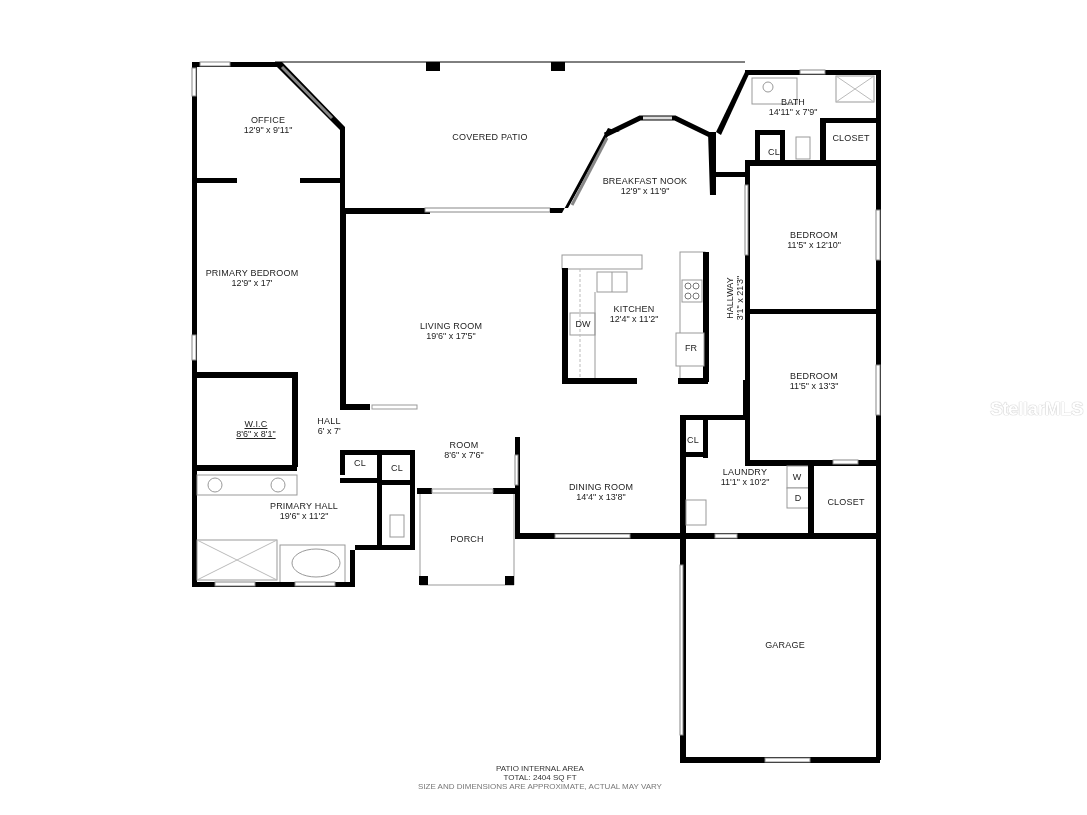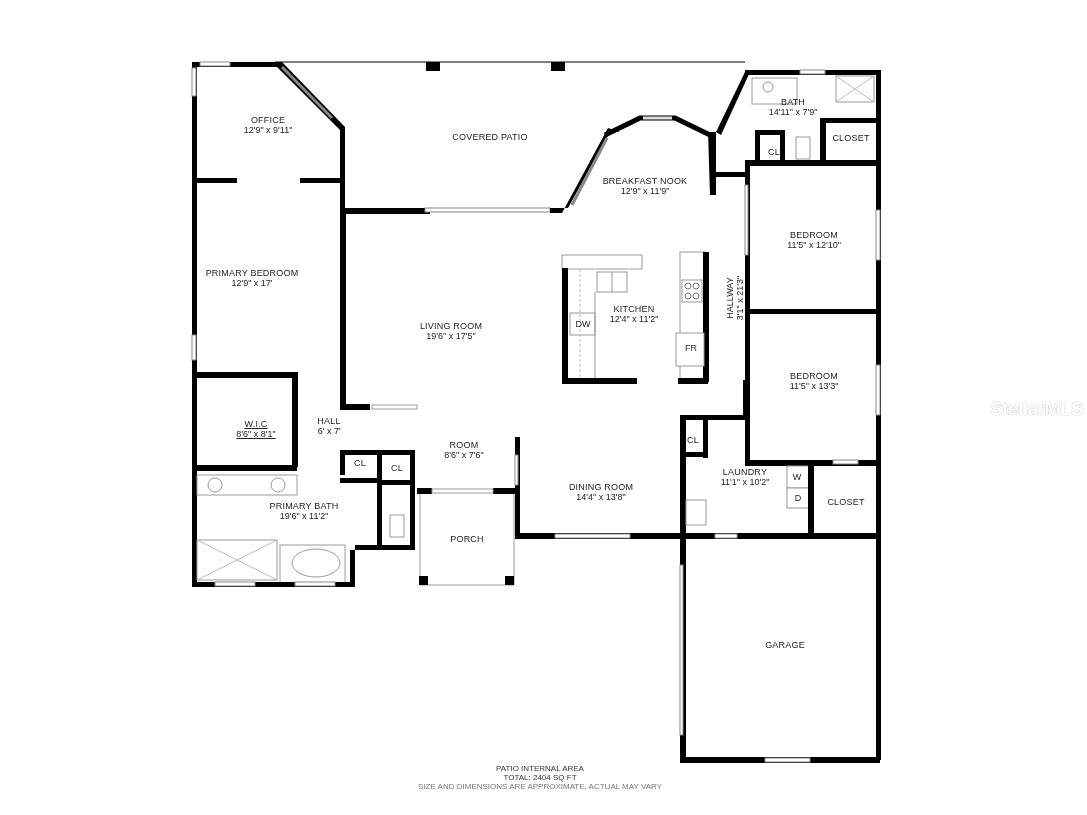--- a/index.html
+++ b/index.html
@@ -204,21 +204,21 @@
   <span class="n">HALL</span>
   <span class="d">6' x 7'</span>
 </div>
 <div class="lbl" style="left:360px;top:458px;">
   <span class="n">CL</span>
 </div>
 <div class="lbl" style="left:397px;top:463px;">
   <span class="n">CL</span>
 </div>
 <div class="lbl" style="left:304px;top:501px;">
-  <span class="n">PRIMARY BATH</span>
+  <span class="n">PRIMARY HALL</span>
   <span class="d">19'6" x 11'2"</span>
 </div>
 <div class="lbl" style="left:464px;top:440px;">
   <span class="n">ROOM</span>
   <span class="d">8'6" x 7'6"</span>
 </div>
 <div class="lbl" style="left:467px;top:534px;">
   <span class="n">PORCH</span>
 </div>
 <div class="lbl" style="left:601px;top:453px;margin-top:29px;">

